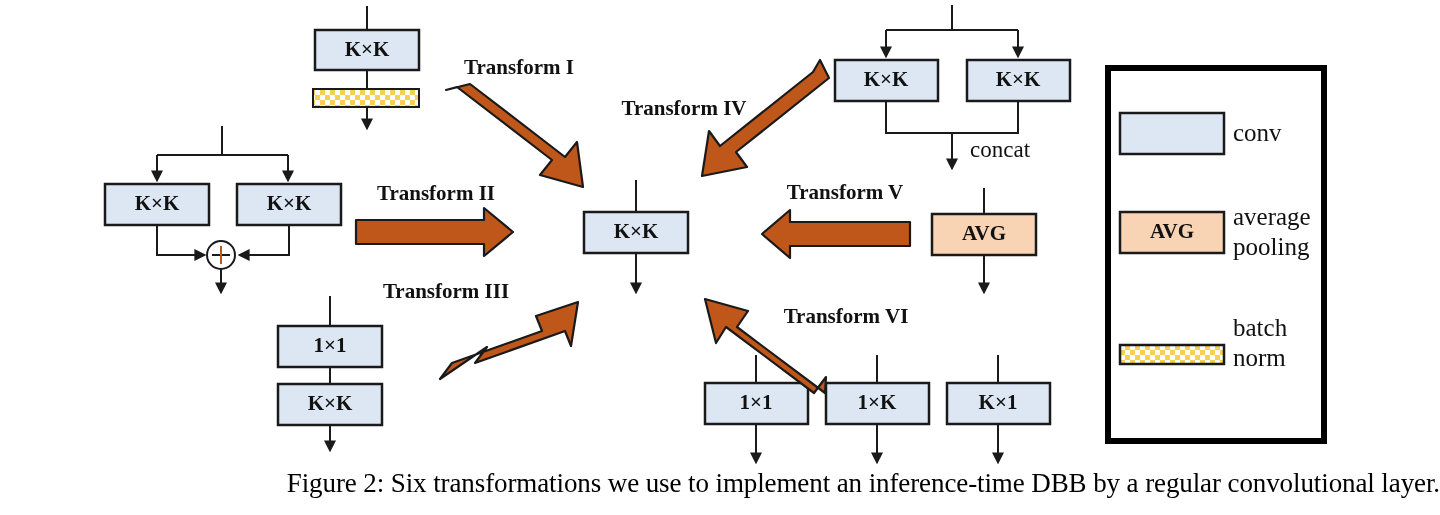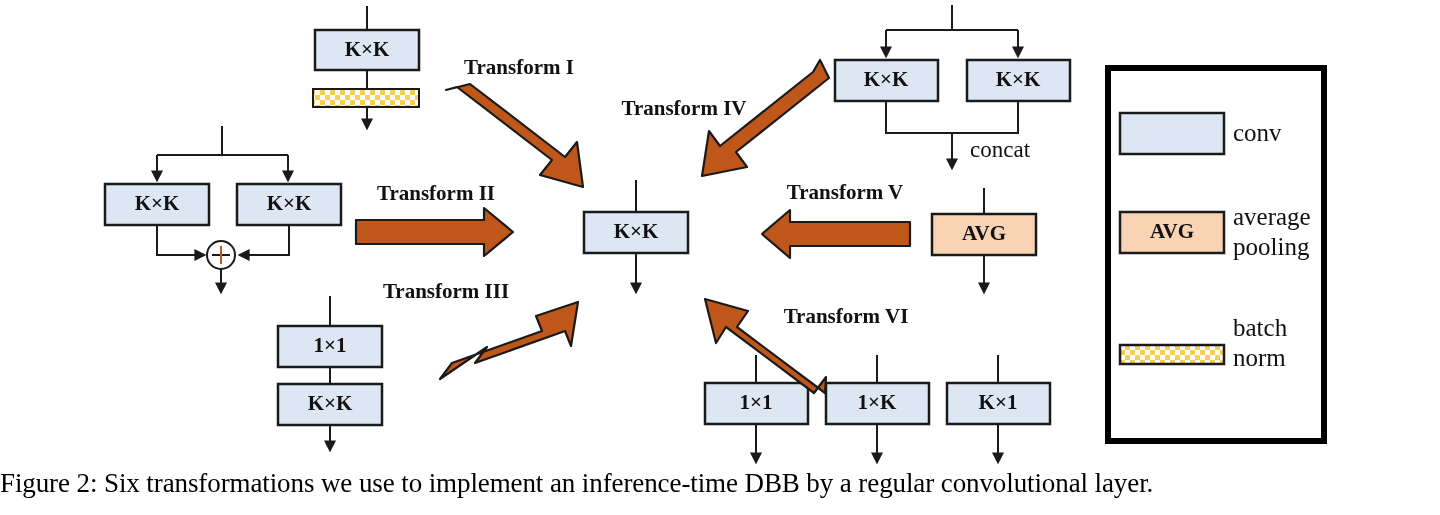--- a/index.html
+++ b/index.html
@@ -55,21 +55,21 @@
     font-weight: normal;
     font-size: 25px;
     fill: #111111;
     dominant-baseline: middle;
   }
   .caption {
     position: absolute;
     left: 0;
     top: 468px;
     width: 1440px;
-    text-align: left;
+    text-align: right;
     font-family: "Liberation Serif", serif;
     font-size: 27px;
     color: #000000;
     letter-spacing: -0.1px;
     white-space: nowrap;
   }
 </style>
 </head>
 <body>
 

